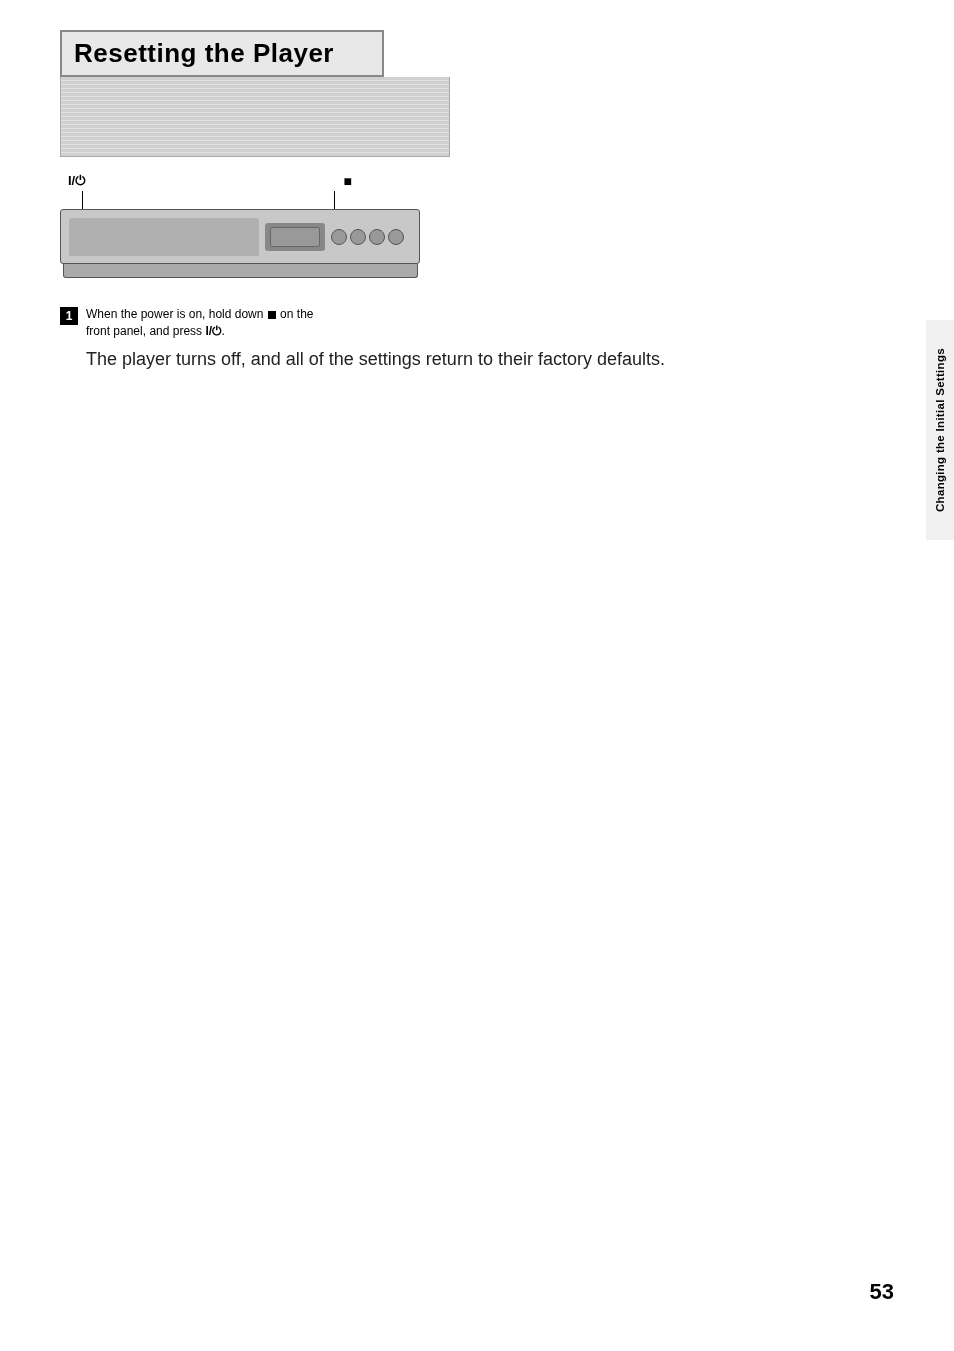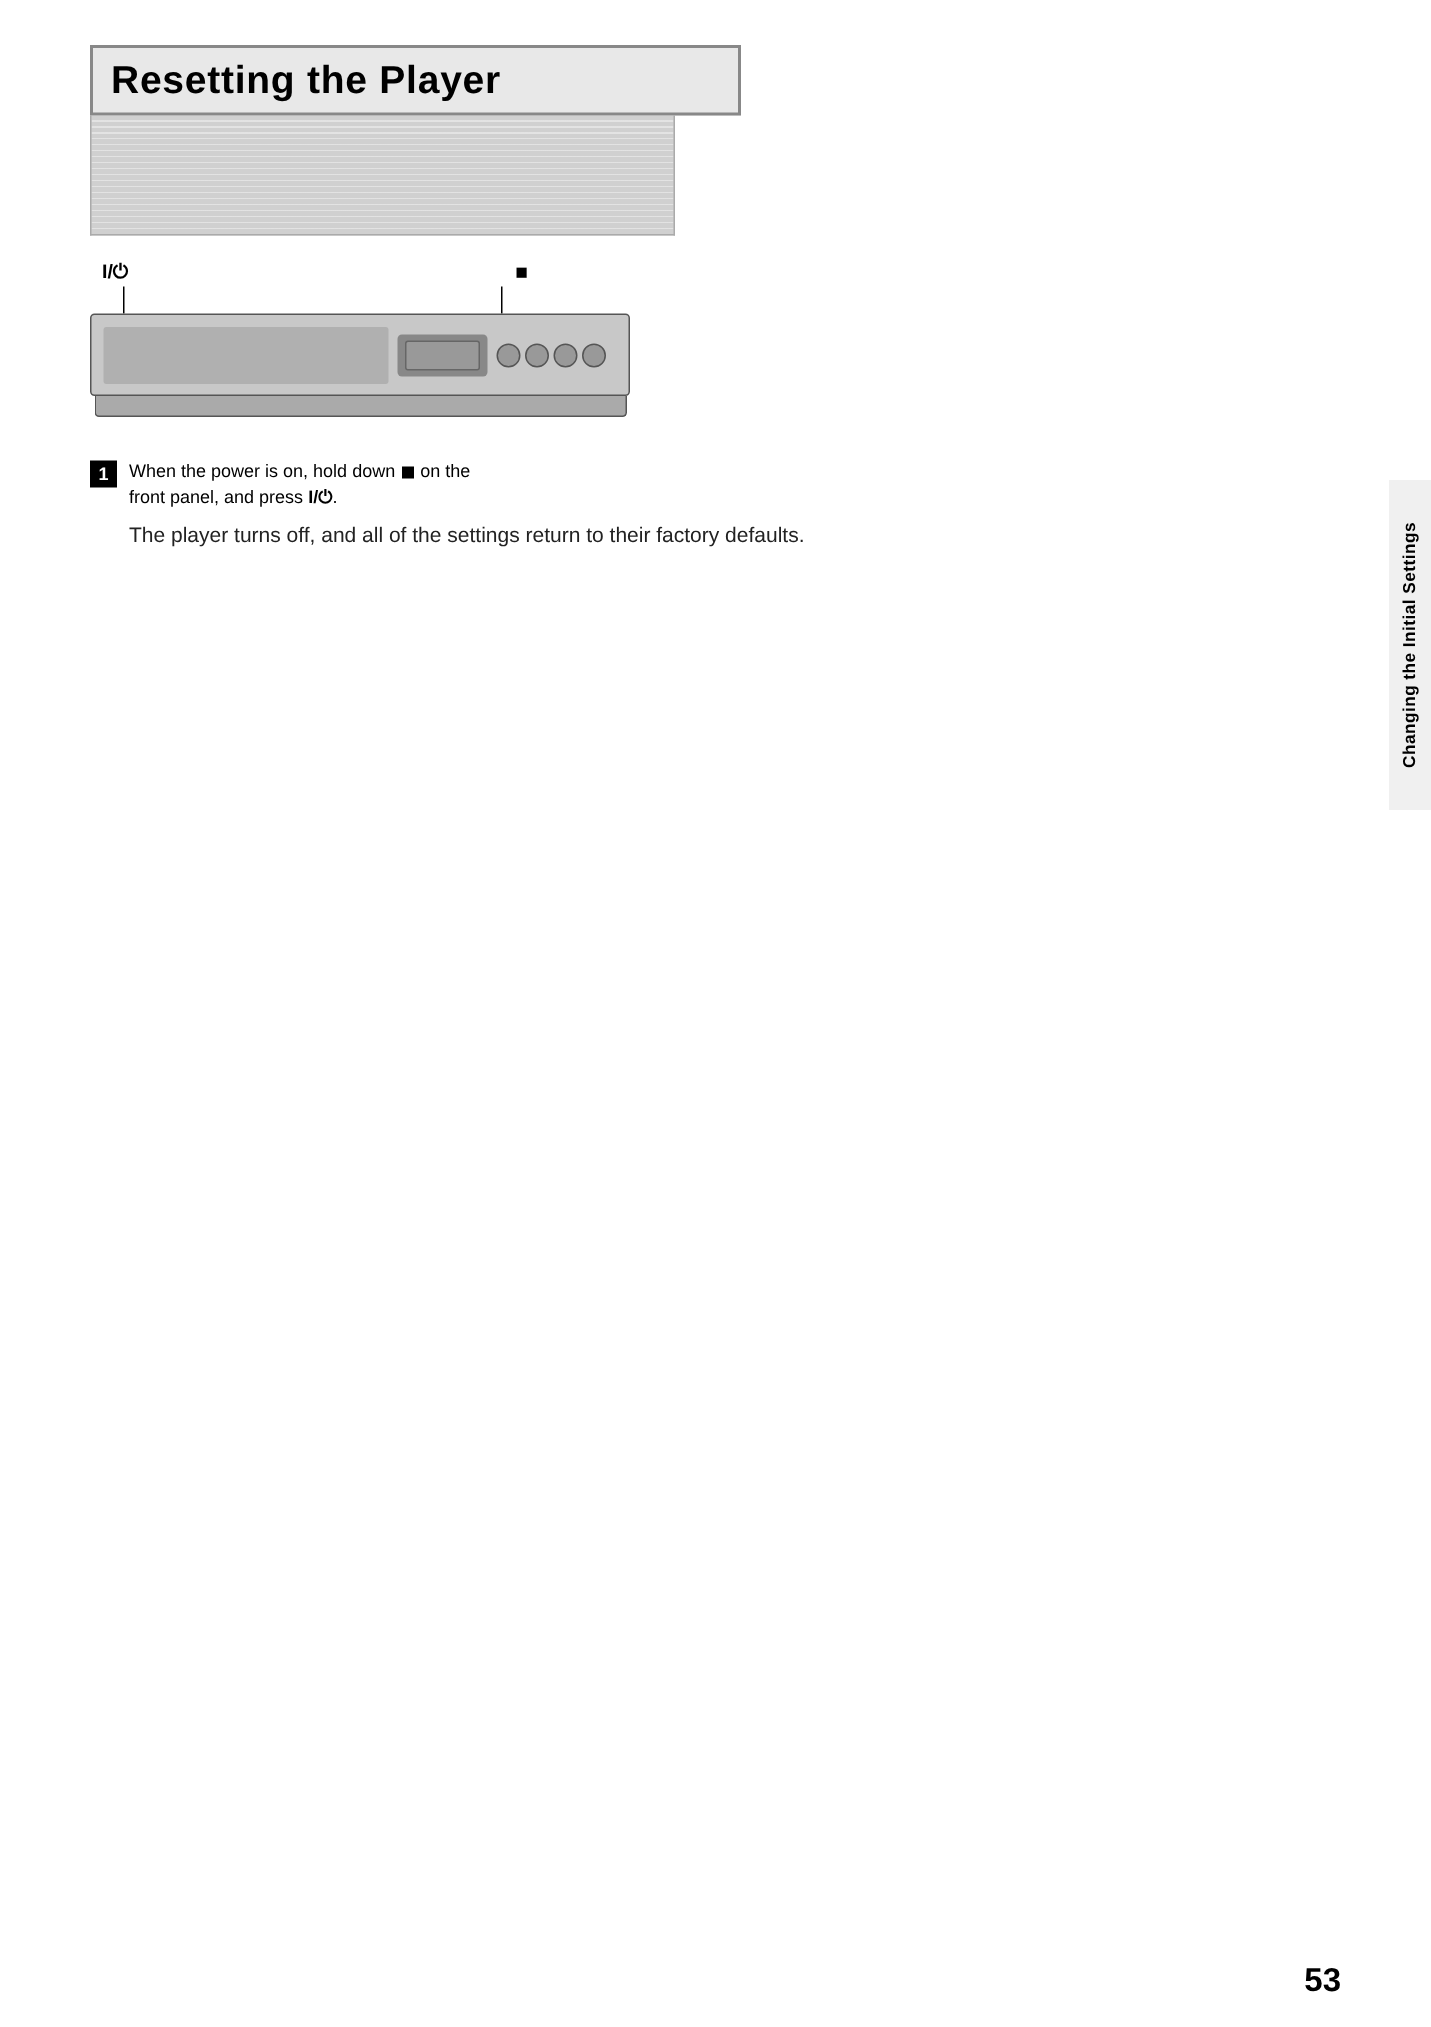--- a/index.html
+++ b/index.html
@@ -19,21 +19,21 @@
       max-width: 870px;
     }
 
     
     .title-box {
       border: 2px solid #888;
       background: #e8e8e8;
       padding: 6px 12px;
       margin-bottom: 0;
       display: inline-block;
-      width: 434px;
+      width: 324px;
     }
 
     .title-box h1 {
       font-size: 26px;
       font-weight: 900;
       color: #000;
       font-family: Arial, Helvetica, sans-serif;
       letter-spacing: 0.5px;
     }
 
@@ -182,21 +182,21 @@
     }
 
     .step-text {
       font-size: 12px;
       font-weight: normal;
       line-height: 1.4;
     }
 
     .step-description {
       margin-left: 26px;
-      font-size: 14px;
+      font-size: 18px;
       line-height: 1.5;
       color: #222;
     }
 
     
     .sidebar-tab {
       position: absolute;
       right: 0;
       top: 320px;
       width: 28px;
@@ -221,21 +221,21 @@
       width: 28px;
       height: 220px;
       display: flex;
       align-items: center;
       justify-content: center;
     }
 
     
     .page-number {
       position: absolute;
-      bottom: 18px;
+      bottom: 46px;
       right: 60px;
       font-size: 22px;
       font-weight: bold;
       color: #000;
     }
 
     .small-stop {
       display: inline-block;
       width: 8px;
       height: 8px;

